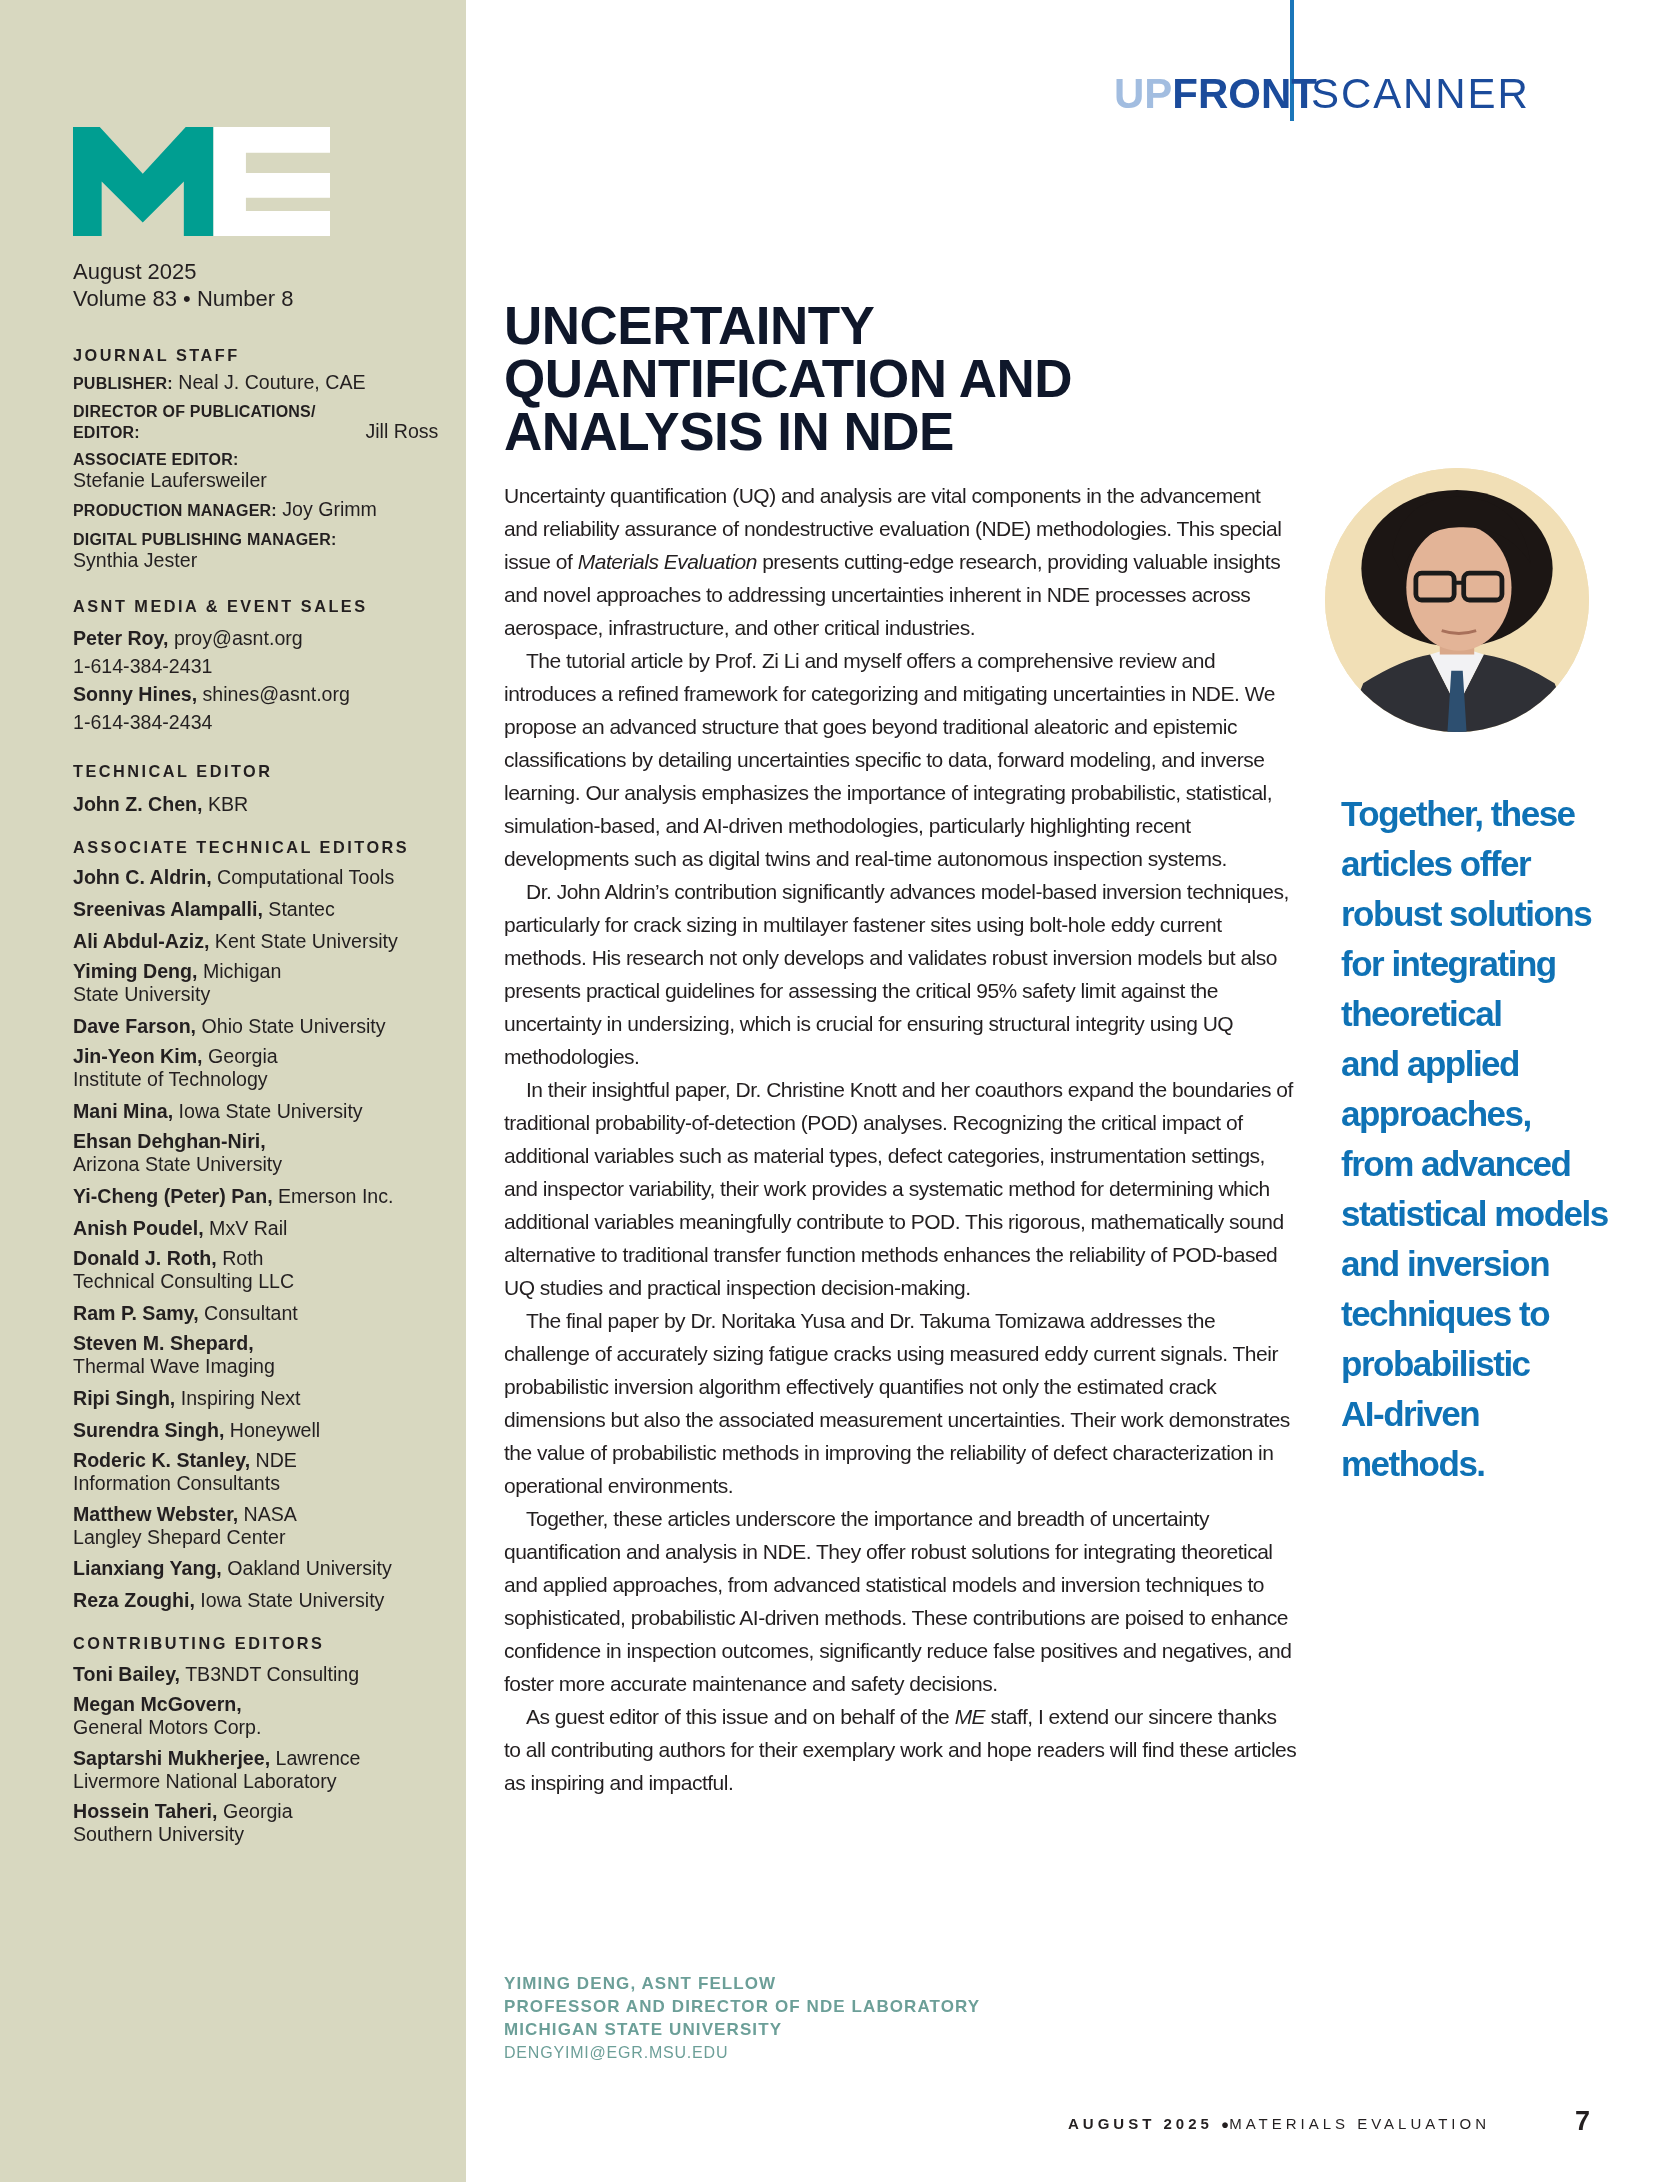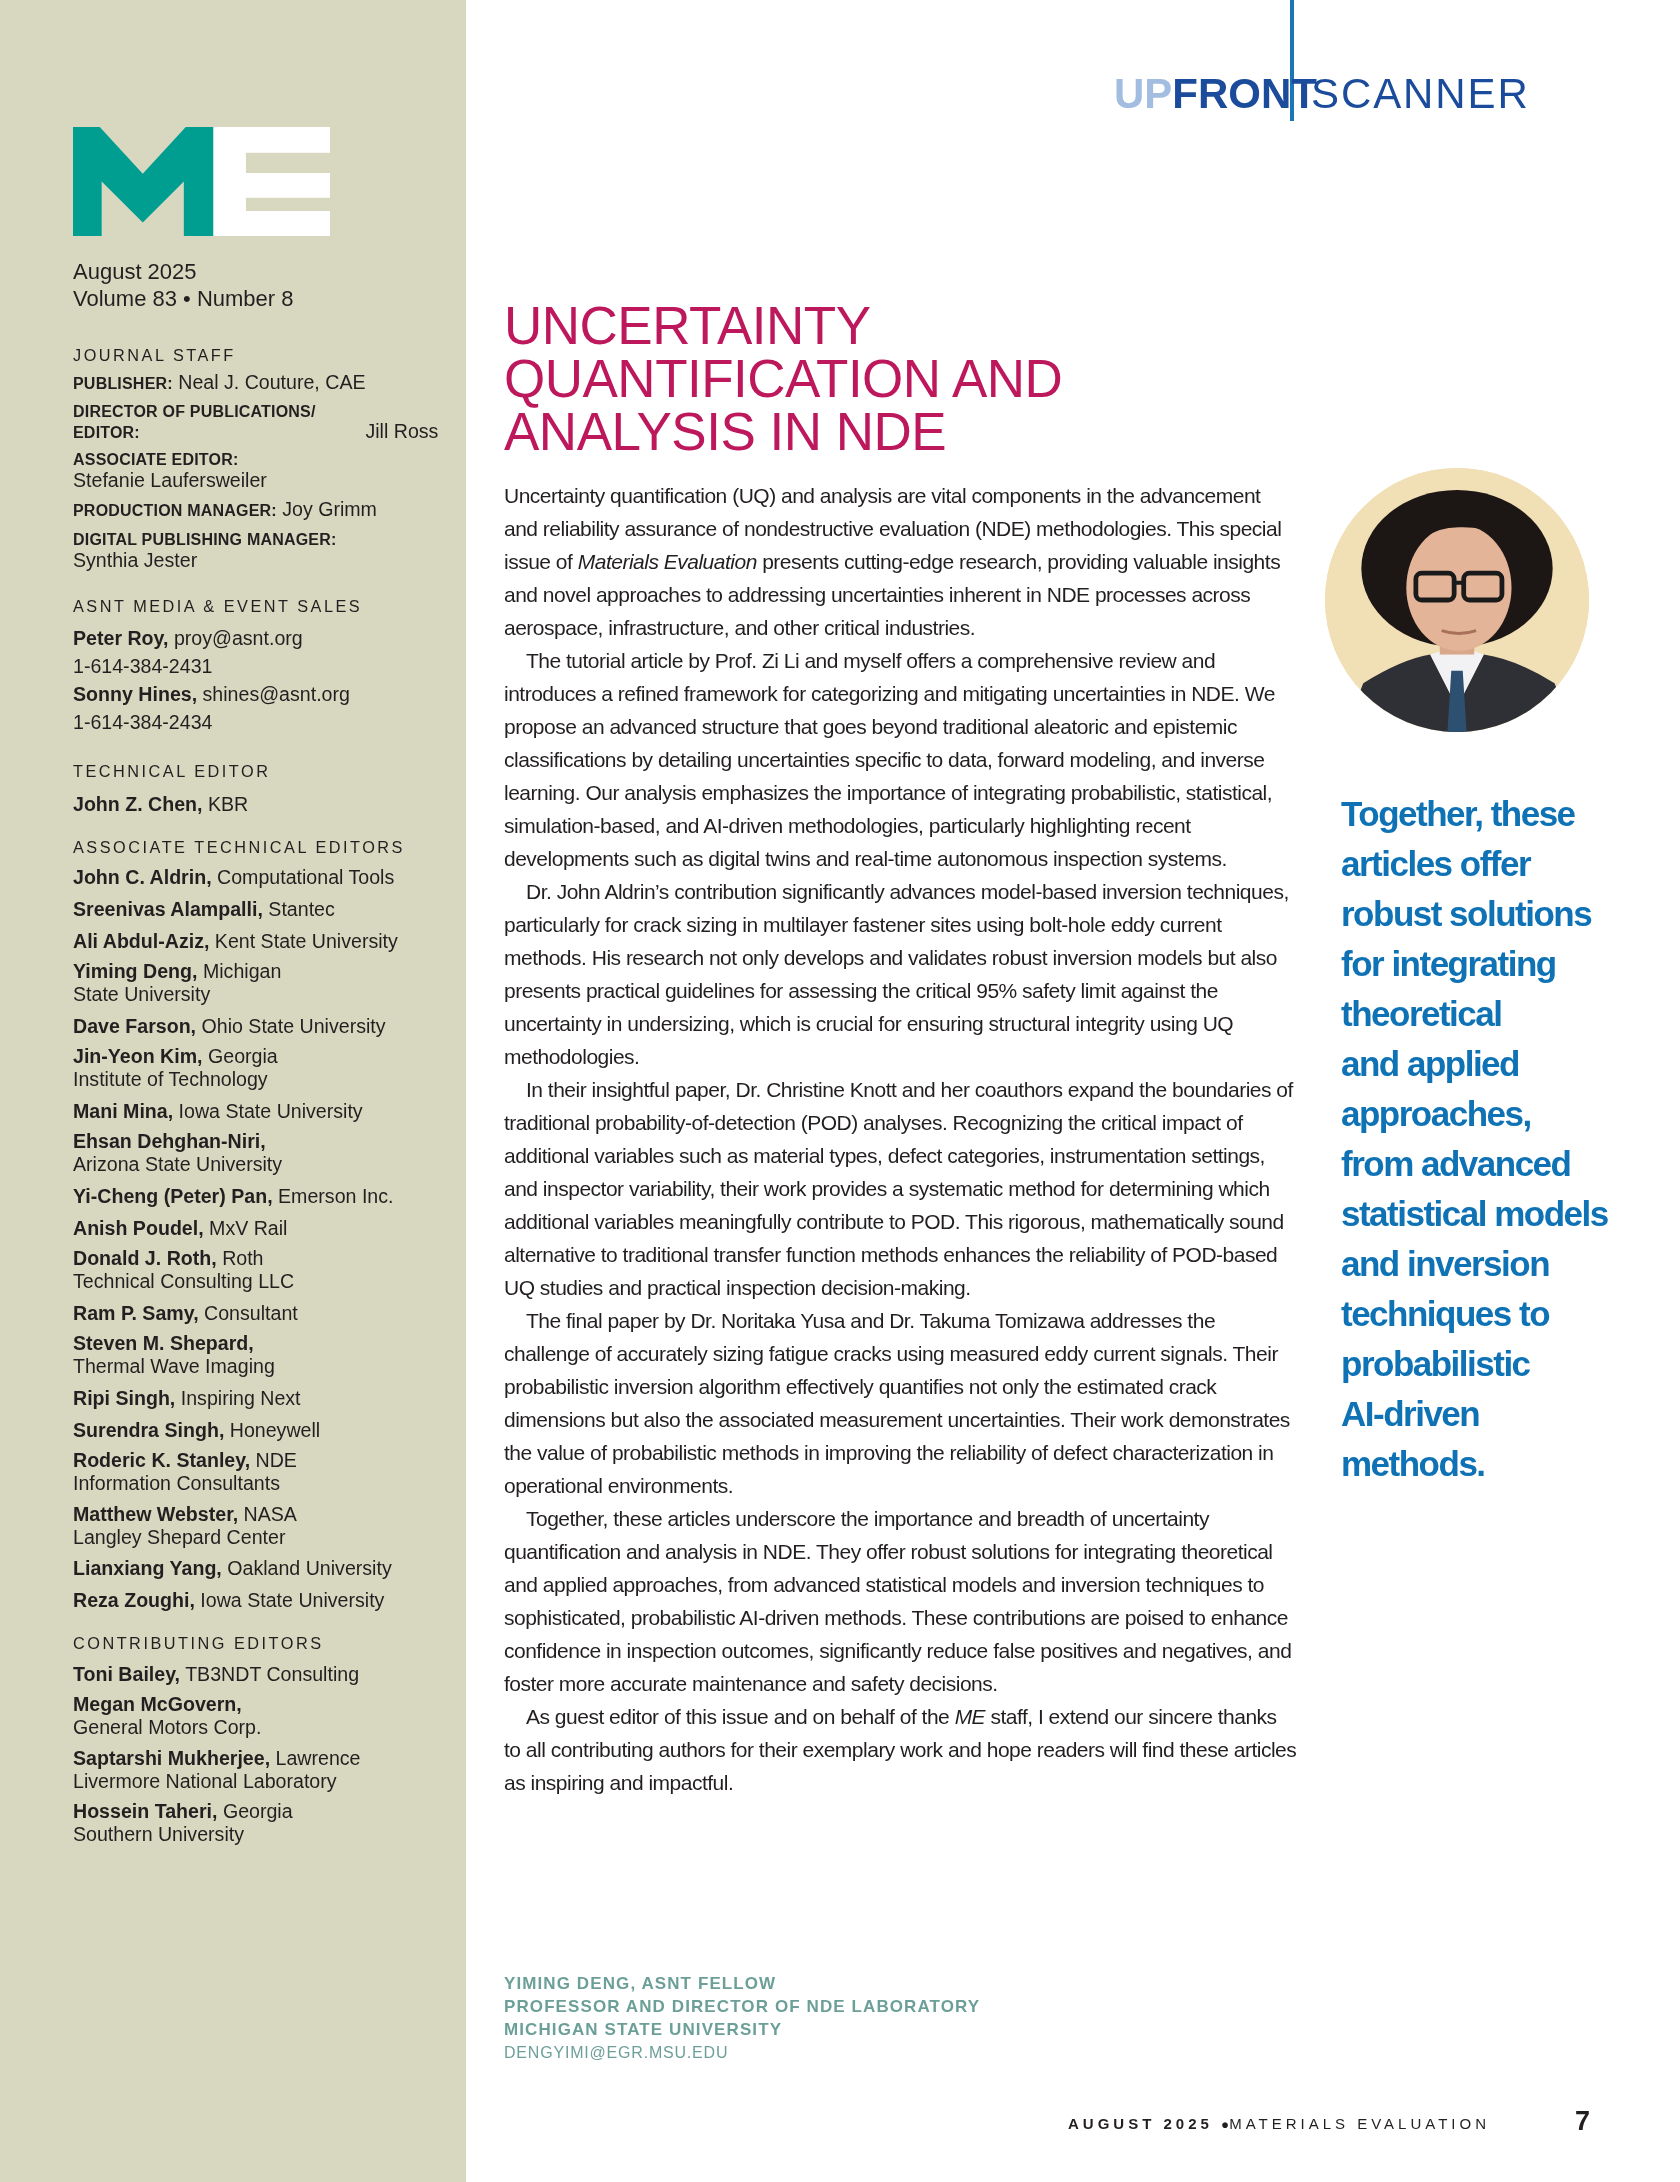--- a/index.html
+++ b/index.html
@@ -4,37 +4,37 @@
 <style>
   * { margin: 0; padding: 0; box-sizing: border-box; }
   html, body { width: 1680px; height: 2182px; background: #ffffff; overflow: hidden; }
   body { position: relative; font-family: "Liberation Sans", sans-serif; color: #231f20; }
 
   
   .sidebar { position: absolute; left: 0; top: 0; width: 466px; height: 2182px; background: #d8d8c0; }
   .logo { position: absolute; left: 73px; top: 127px; width: 257px; height: 109px; }
   .issue { position: absolute; left: 73px; top: 258px; font-size: 22px; line-height: 27px; color: #231f20; }
   .staff { position: absolute; left: 73px; top: 345px; width: 382px; }
-  .sec-head { font-weight: normal; font-size: 16.3px; letter-spacing: 2.5px; line-height: 21px; margin-bottom: 3.8px; }
+  .sec-head { font-weight: bold; font-size: 16.3px; letter-spacing: 2.5px; line-height: 21px; margin-bottom: 3.8px; }
   .sec { margin-bottom: 15.3px; }
   .row { font-size: 19.6px; line-height: 24px; margin-bottom: 7.6px; }
   .row .lbl { font-weight: bold; font-size: 16px; letter-spacing: 0.2px; }
   .row .nm { font-weight: bold; }
   .contact { font-size: 19.6px; line-height: 28px; }
   .contact .nm { font-weight: bold; }
 
   
   .header-line { position: absolute; left: 1290px; top: 0; width: 3.8px; height: 121px; background: #1a76b9; }
   .upfront { position: absolute; left: 1114px; top: 69px; font-size: 42px; font-weight: bold; letter-spacing: 0px; line-height: 50px; }
   .upfront .up { color: #a2bde0; }
   .upfront .front { color: #1b4b9b; }
   .scanner { position: absolute; left: 1311px; top: 69px; font-size: 42px; color: #1b4b9b; letter-spacing: 1.9px; line-height: 50px; font-weight: normal; }
 
   
-  .title { position: absolute; left: 504px; top: 299px; width: 765px; font-size: 53px; line-height: 53px; font-weight: normal; color: #be185d; letter-spacing: -0.5px; }
+  .title { position: absolute; left: 504px; top: 299px; width: 765px; font-size: 53px; line-height: 53px; font-weight: bold; color: #0f172a; letter-spacing: -0.5px; }
 
   
   .article { position: absolute; left: 504px; top: 479px; width: 793px; font-size: 21px; line-height: 33px; color: #231f20; letter-spacing: -0.5px; }
   .article p { text-indent: 0; }
   .article p + p { text-indent: 22px; }
   .article em { font-style: italic; }
 
   .sig { position: absolute; left: 504px; top: 1972px; color: #6c9f98; }
   .sig .l { font-weight: bold; font-size: 17px; line-height: 23px; letter-spacing: 1.1px; }
   .sig .e { font-size: 16px; line-height: 23px; letter-spacing: 0.8px; }

